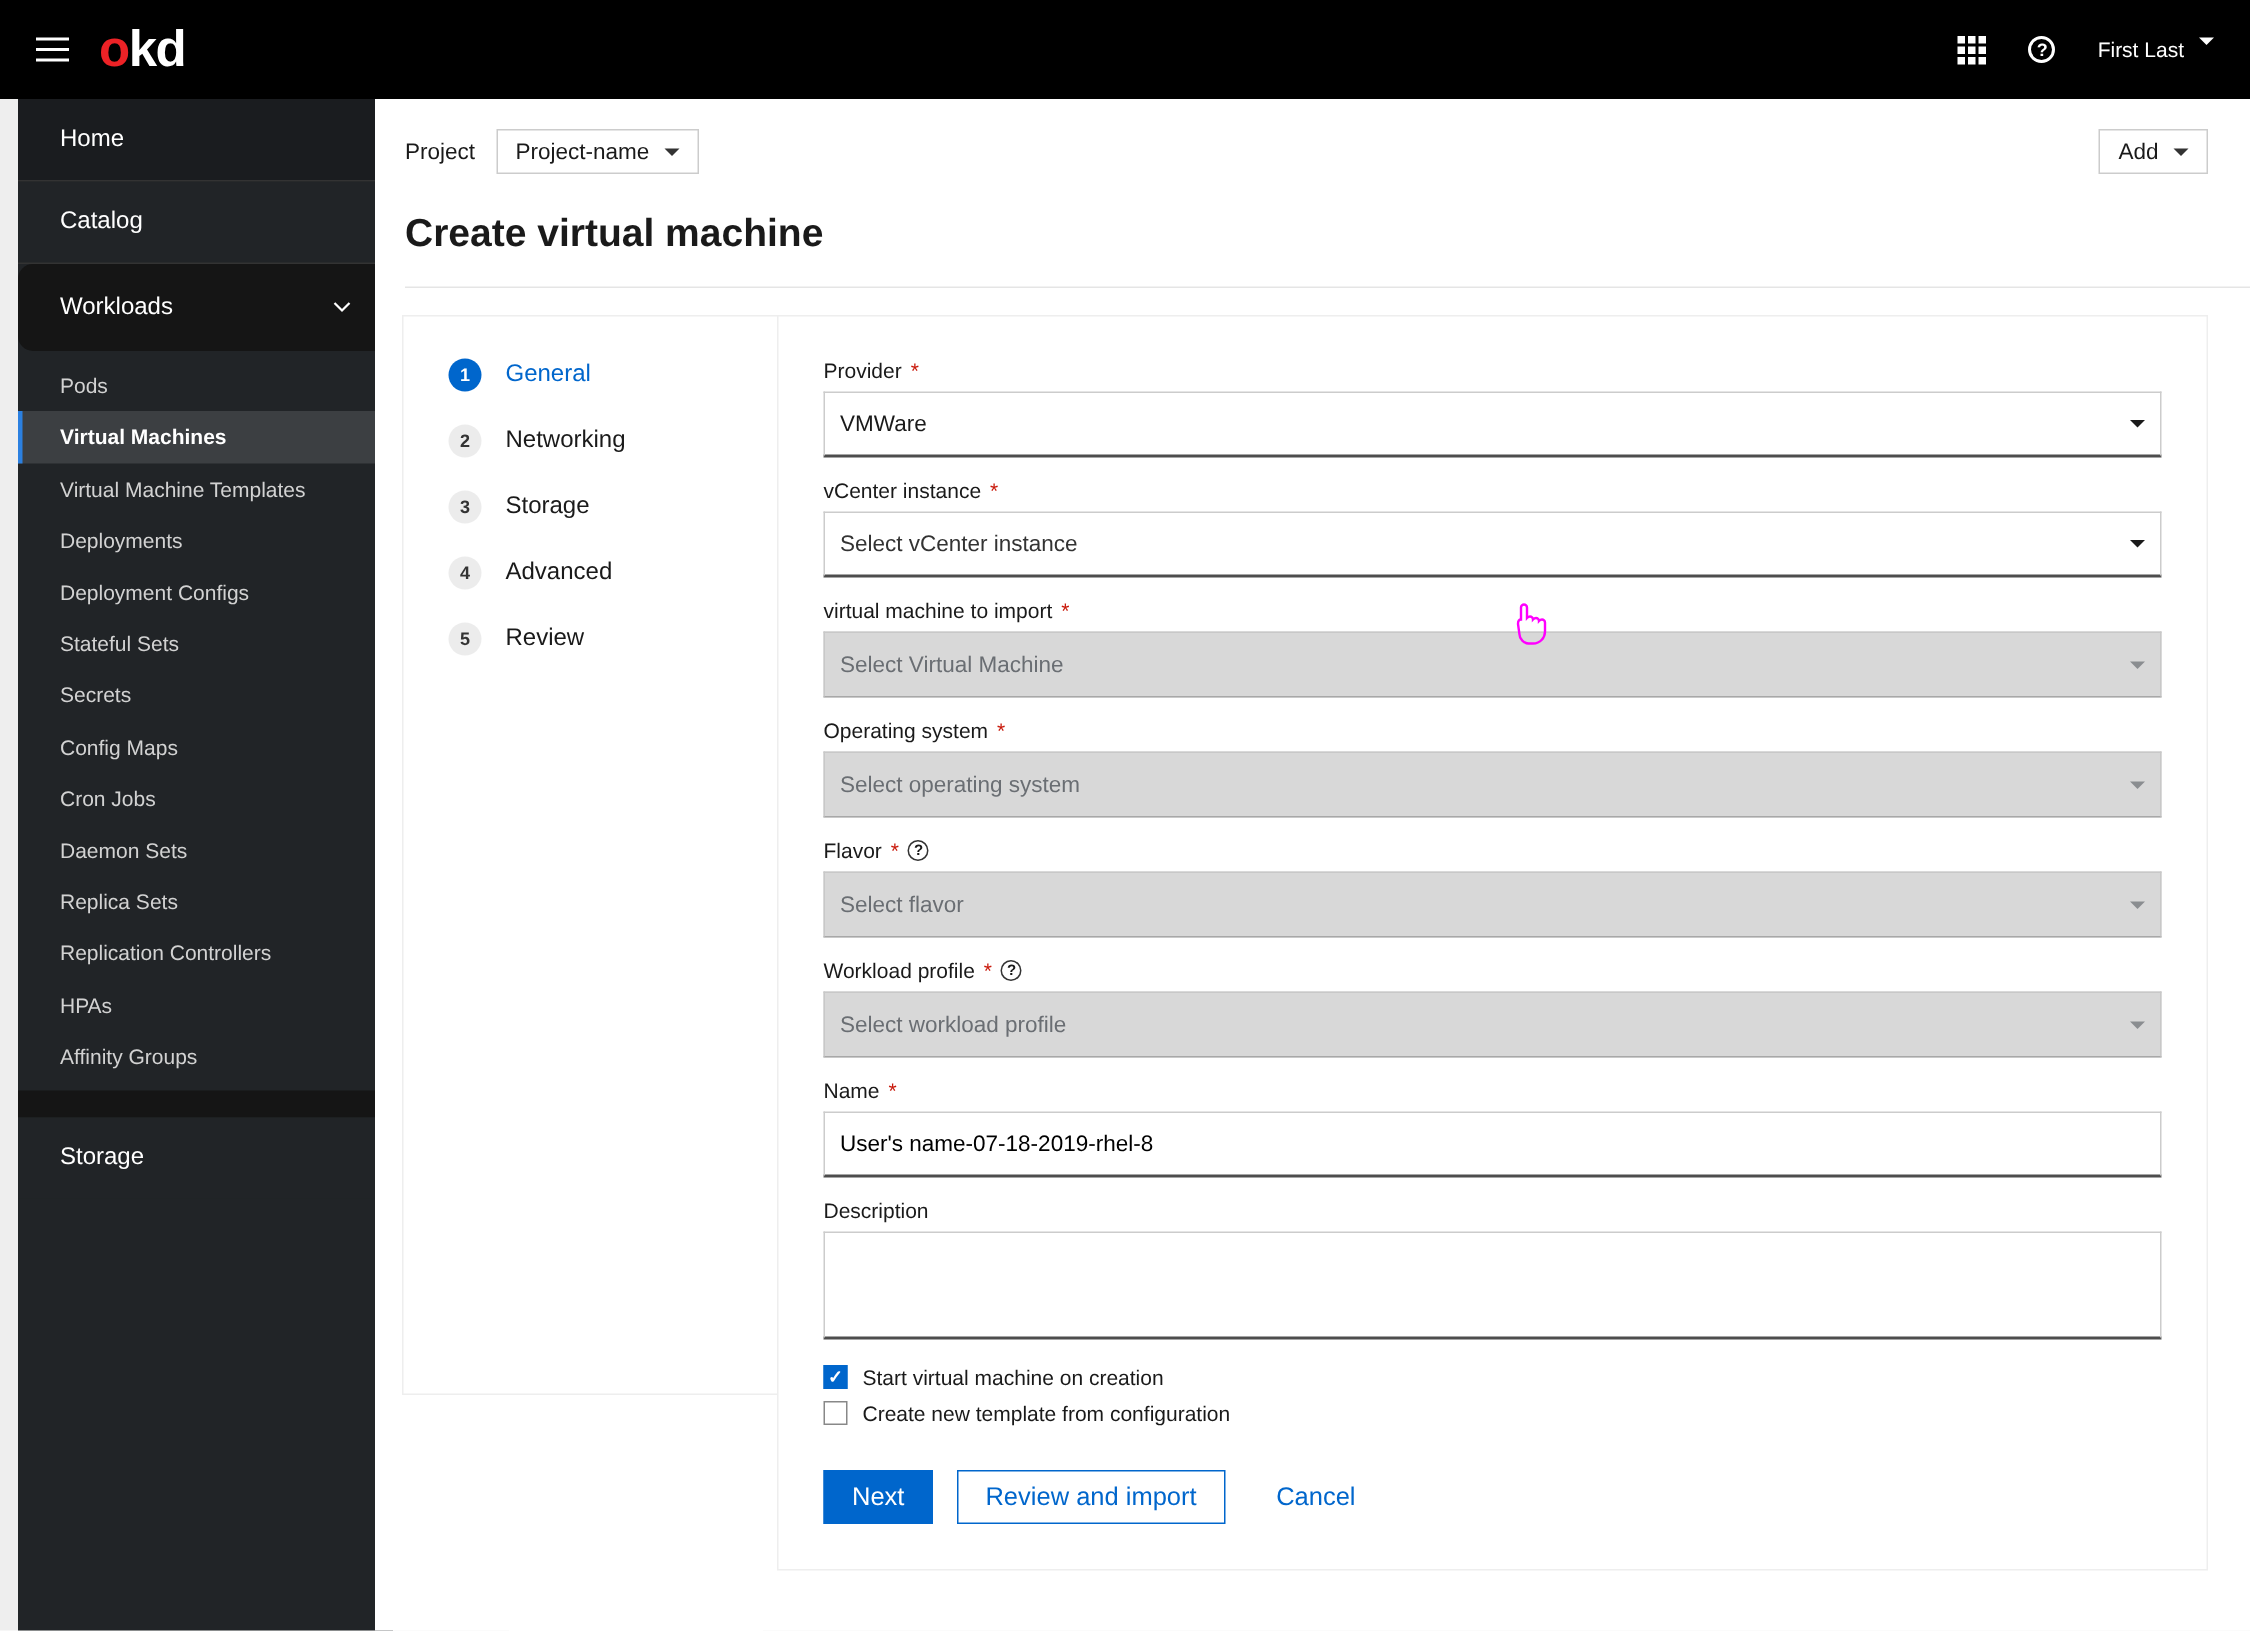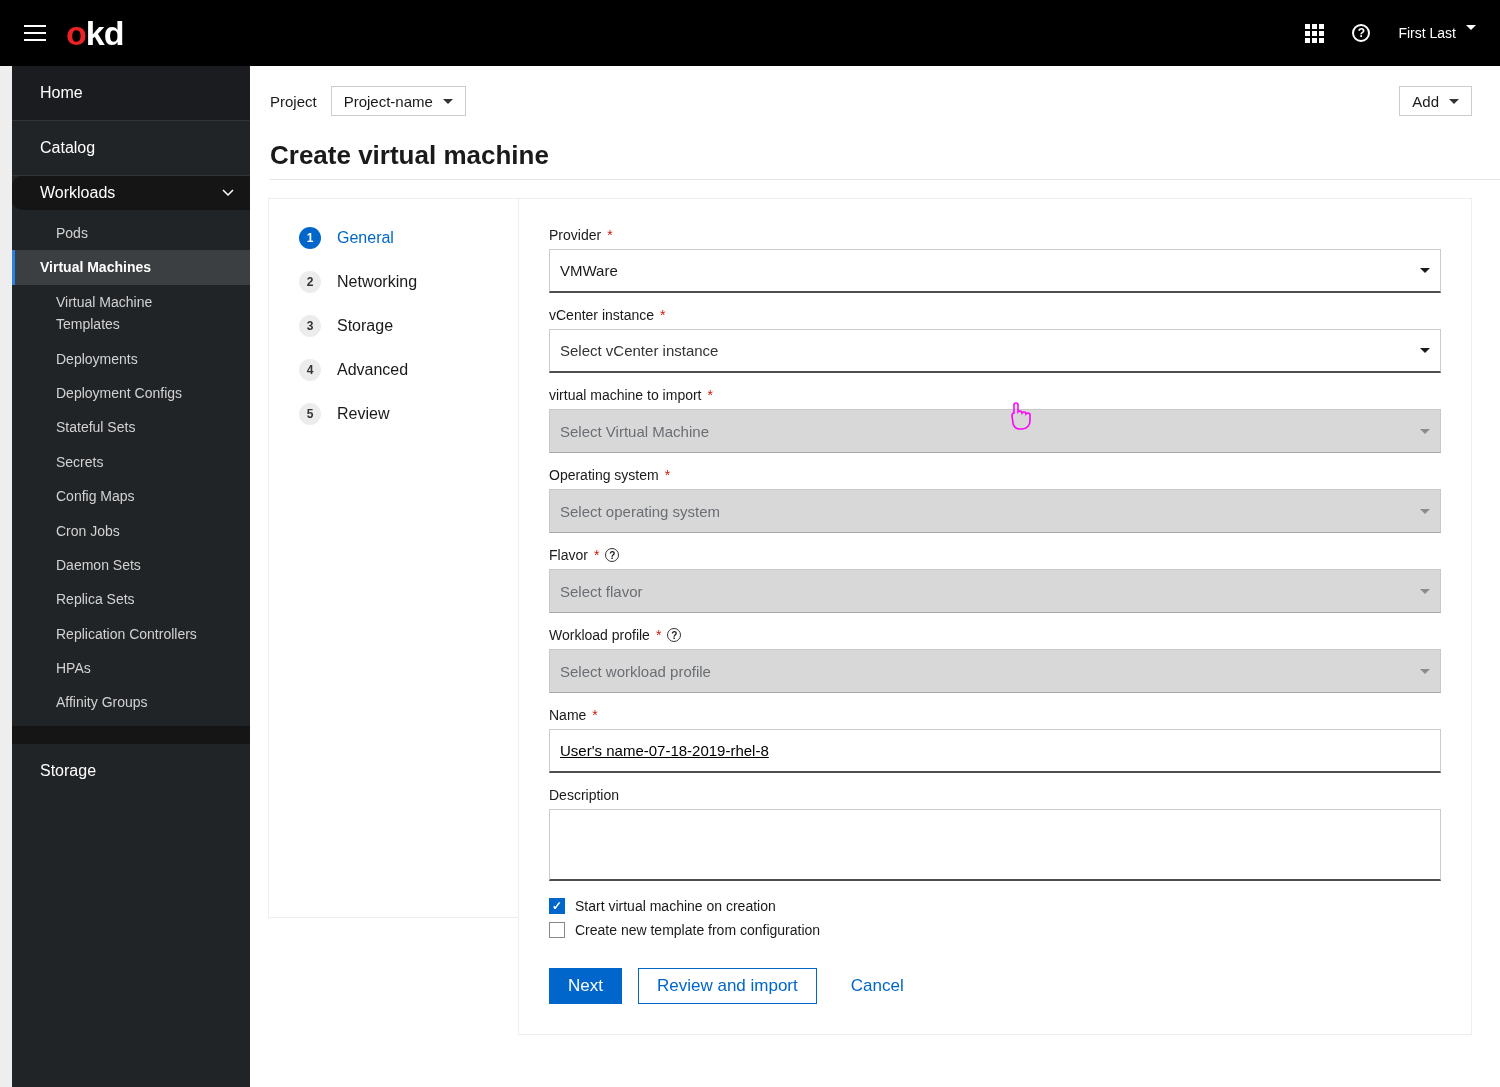--- a/index.html
+++ b/index.html
@@ -45,38 +45,38 @@
   .help-icon{width:18px;height:18px;border:2px solid #fff;border-radius:50%;display:flex;align-items:center;justify-content:center;font-size:12px;font-weight:700;}
   .user-menu{display:flex;gap:10px;cursor:pointer;}
   .chev-down{width:0;height:0;border-left:5px solid transparent;border-right:5px solid transparent;border-top:5px solid #fff;}
   
   .sidebar{
     position:absolute;left:12px;top:var(--masthead-h);bottom:0;width:var(--sidebar-w);
     background:var(--sidebar-bg);color:var(--sidebar-text);overflow:auto;
   }
   .nav-top a{display:block;padding:18px 28px;color:#fff;text-decoration:none;border-bottom:1px solid #333;font-size:16px;}
   .nav-top a:first-child{background:var(--sidebar-bg-home);}
-  .nav-section{padding:8px 28px;display:flex;align-items:center;justify-content:space-between;font-size:16px;color:#fff;background:var(--sidebar-bg-dark);border-radius:10px;}
+  .nav-section{padding:20px 28px;display:flex;align-items:center;justify-content:space-between;font-size:16px;color:#fff;background:var(--sidebar-bg-dark);border-radius:10px;}
   .nav-sub{background:var(--sidebar-bg);padding:6px 0;}
-  .nav-sub a{display:block;padding:6px 44px;font-size:14px;color:var(--sidebar-text);text-decoration:none;line-height:1.6;}
+  .nav-sub a{display:block;padding:6px 28px;font-size:14px;color:var(--sidebar-text);text-decoration:none;line-height:1.6;}
   .nav-sub a.active{background:var(--hover-bg);color:#fff;border-left:3px solid var(--blue);padding-left:25px;font-weight:600;}
   .nav-separator{height:18px;background:var(--sidebar-bg-dark);}
   
   .page{
     position:absolute;left:var(--sidebar-w);right:0;top:var(--masthead-h);bottom:0;
     background:var(--page-bg);overflow:auto;
   }
   .page-header{padding:20px 28px 24px 20px;display:flex;align-items:center;gap:14px;}
   .project-label{font-size:15px;}
   .select-btn{
     height:30px;border:1px solid var(--border);padding:0 12px;display:inline-flex;
     align-items:center;gap:10px;cursor:pointer;background:#fff;font-size:15px;
   }
   .spacer{flex:1;}
-  .page-title{font-size:26px;margin:0 0 0 20px;padding-bottom:8px;border-bottom:1px solid #e5e5e5;}
+  .page-title{font-size:26px;margin:0 0 0 20px;padding-bottom:20px;border-bottom:1px solid #e5e5e5;}
   .content{padding:18px 28px 30px 18px;display:flex;gap:0;align-items:flex-start;}
   
   .wizard-nav{
     width:250px;background:#fff;border:1px solid #eee;border-right:none;
     padding:28px 30px;min-height:720px;
   }
   .wiz-step{display:flex;align-items:center;gap:16px;margin-bottom:22px;cursor:pointer;font-size:16px;}
   .wiz-num{width:22px;height:22px;border-radius:50%;background:#ececec;color:#333;display:flex;align-items:center;justify-content:center;font-size:12px;font-weight:600;}
   .wiz-step.active .wiz-num{background:var(--blue-dark);color:#fff;}
   .wiz-step.active{color:var(--blue-dark);}
@@ -88,21 +88,21 @@
   .req{color:var(--req);}
   .info-icon{width:14px;height:14px;border:1.5px solid #333;border-radius:50%;display:inline-flex;align-items:center;justify-content:center;font-size:10px;font-weight:700;}
   .form-control,.form-select{
     width:100%;height:44px;padding:0 10px;border:1px solid var(--border);
     border-bottom:2px solid #4d4d4d;font-size:15px;background:#fff;display:flex;
     align-items:center;justify-content:space-between;cursor:pointer;
   }
   .form-select.disabled{background:var(--disabled-bg);color:var(--disabled-text);border:1px solid #c8c8c8;border-bottom:1px solid #a8a8a8;cursor:not-allowed;}
   .form-select .tri{width:0;height:0;border-left:5px solid transparent;border-right:5px solid transparent;border-top:5px solid currentColor;}
   .form-select.disabled .tri{color:#8a8d90;}
-  input.form-control{border:1px solid var(--border);border-bottom:2px solid #4d4d4d;outline:none;text-decoration:underline;}
+  input.form-control{border:1px solid var(--border);border-bottom:2px solid #4d4d4d;outline:none;}
   textarea.form-text{width:100%;height:72px;resize:none;border:1px solid var(--border);border-bottom:2px solid #4d4d4d;padding:8px;font-family:inherit;font-size:15px;}
   .checkbox-row{display:flex;align-items:center;gap:10px;margin-top:8px;}
   .cb{width:16px;height:16px;border:1px solid #888;display:inline-flex;align-items:center;justify-content:center;}
   .cb.checked{background:var(--blue-dark);border-color:var(--blue-dark);color:#fff;font-size:12px;font-weight:700;}
   .actions{margin-top:30px;display:flex;gap:16px;align-items:center;}
   .btn{height:36px;padding:0 18px;font-size:17px;display:inline-flex;align-items:center;justify-content:center;cursor:pointer;}
   .btn-primary{background:var(--blue-dark);color:#fff;border:1px solid var(--blue-dark);}
   .btn-secondary{background:#fff;color:var(--blue-dark);border:1px solid var(--blue-dark);}
   .btn-link{background:none;border:none;color:var(--blue-dark);}
   

